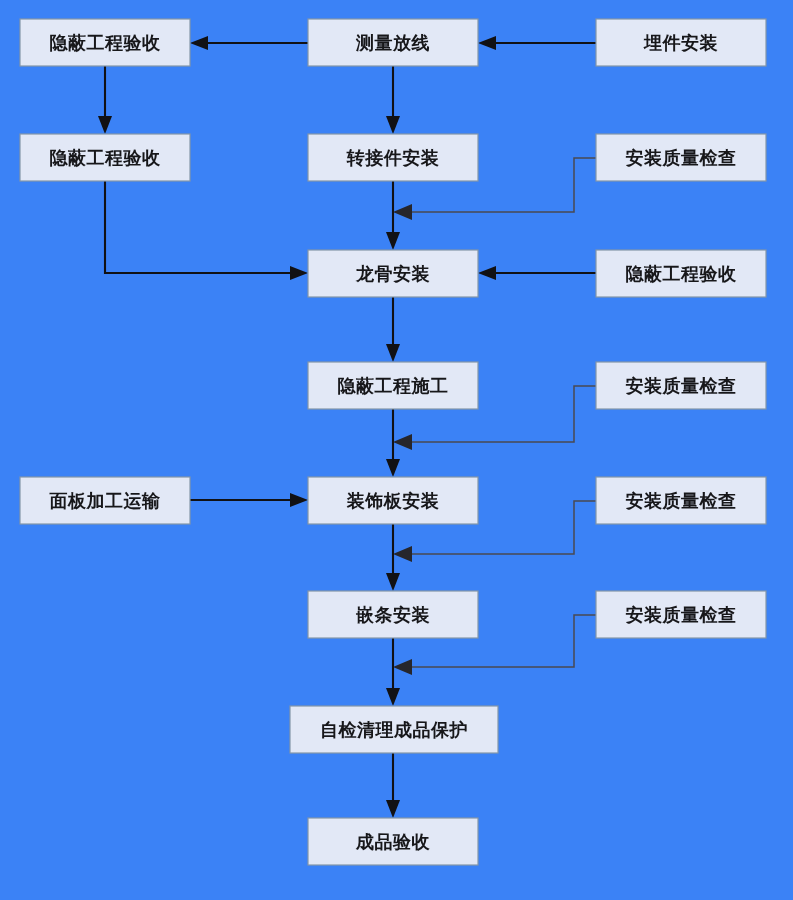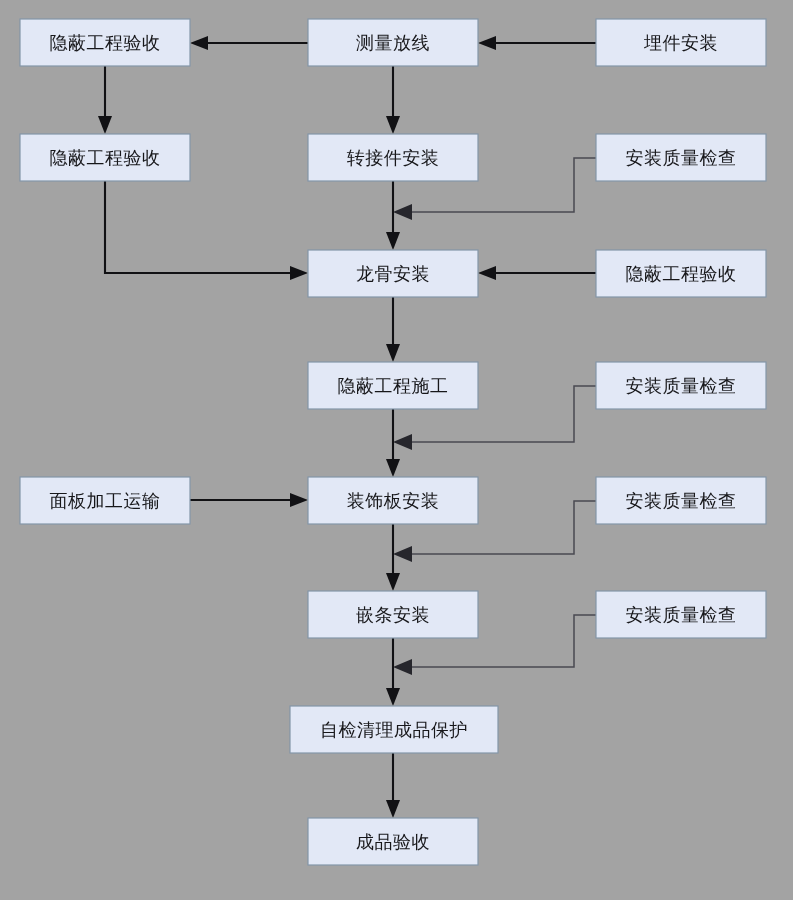--- a/index.html
+++ b/index.html
@@ -10,21 +10,22 @@
   body {
     width: 793px;
     height: 900px;
     font-family: "Liberation Sans", "DejaVu Sans", sans-serif;
     overflow: hidden;
   }
   #flowchart-root {
     position: relative;
     width: 793px;
     height: 900px;
-    background: #a3a3a3;
+    background: #3b82f6;
+    font-weight: bold;
   }
   svg.flow-canvas {
     position: absolute;
     top: 0;
     left: 0;
     width: 793px;
     height: 900px;
   }
   .node-rect {
     fill: #e2e8f6;

